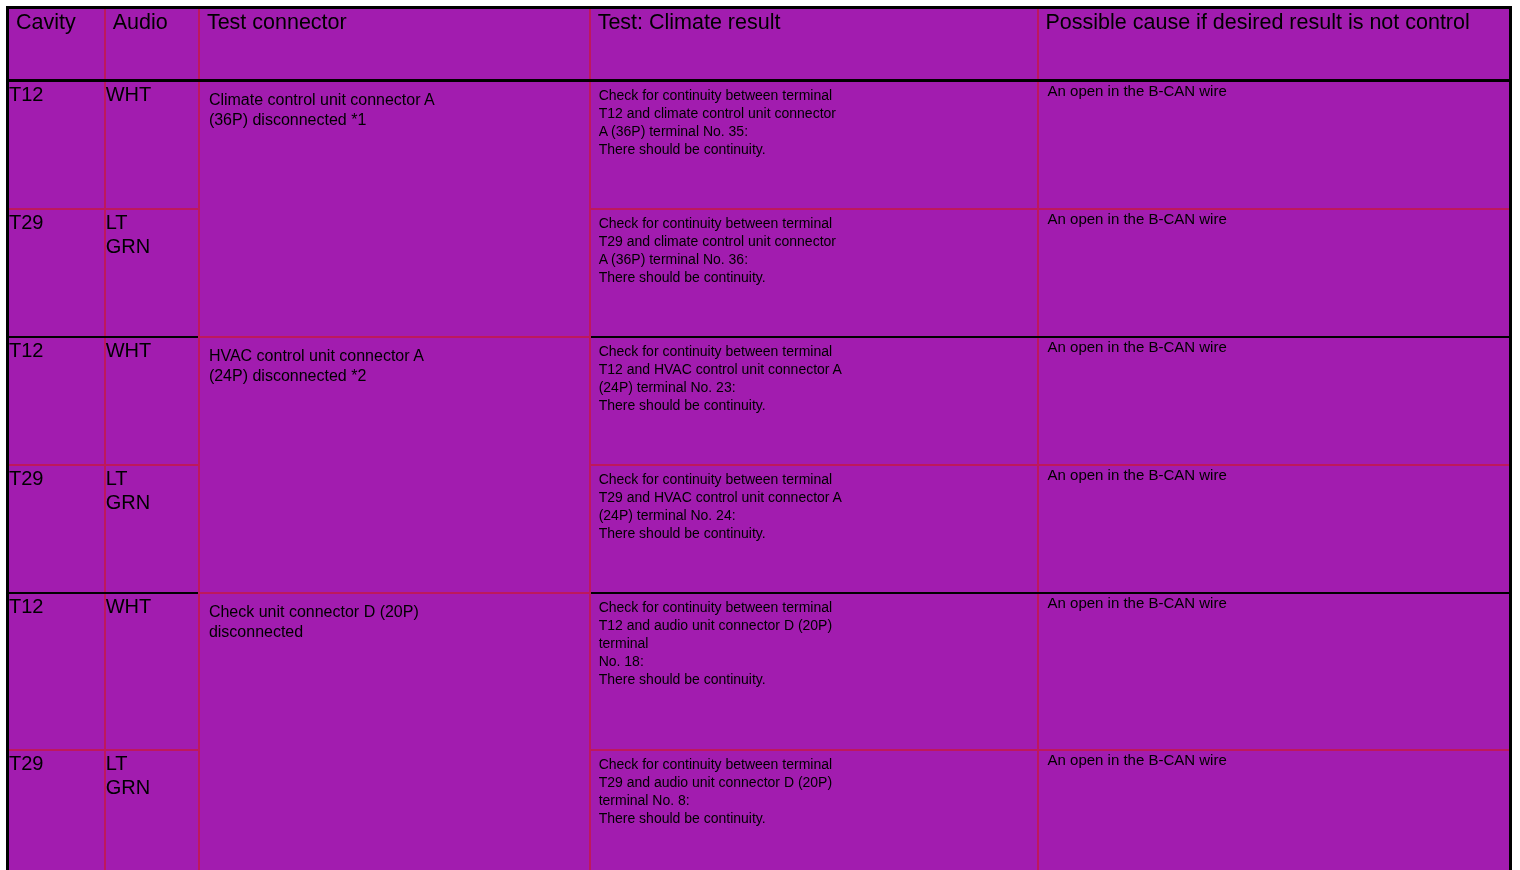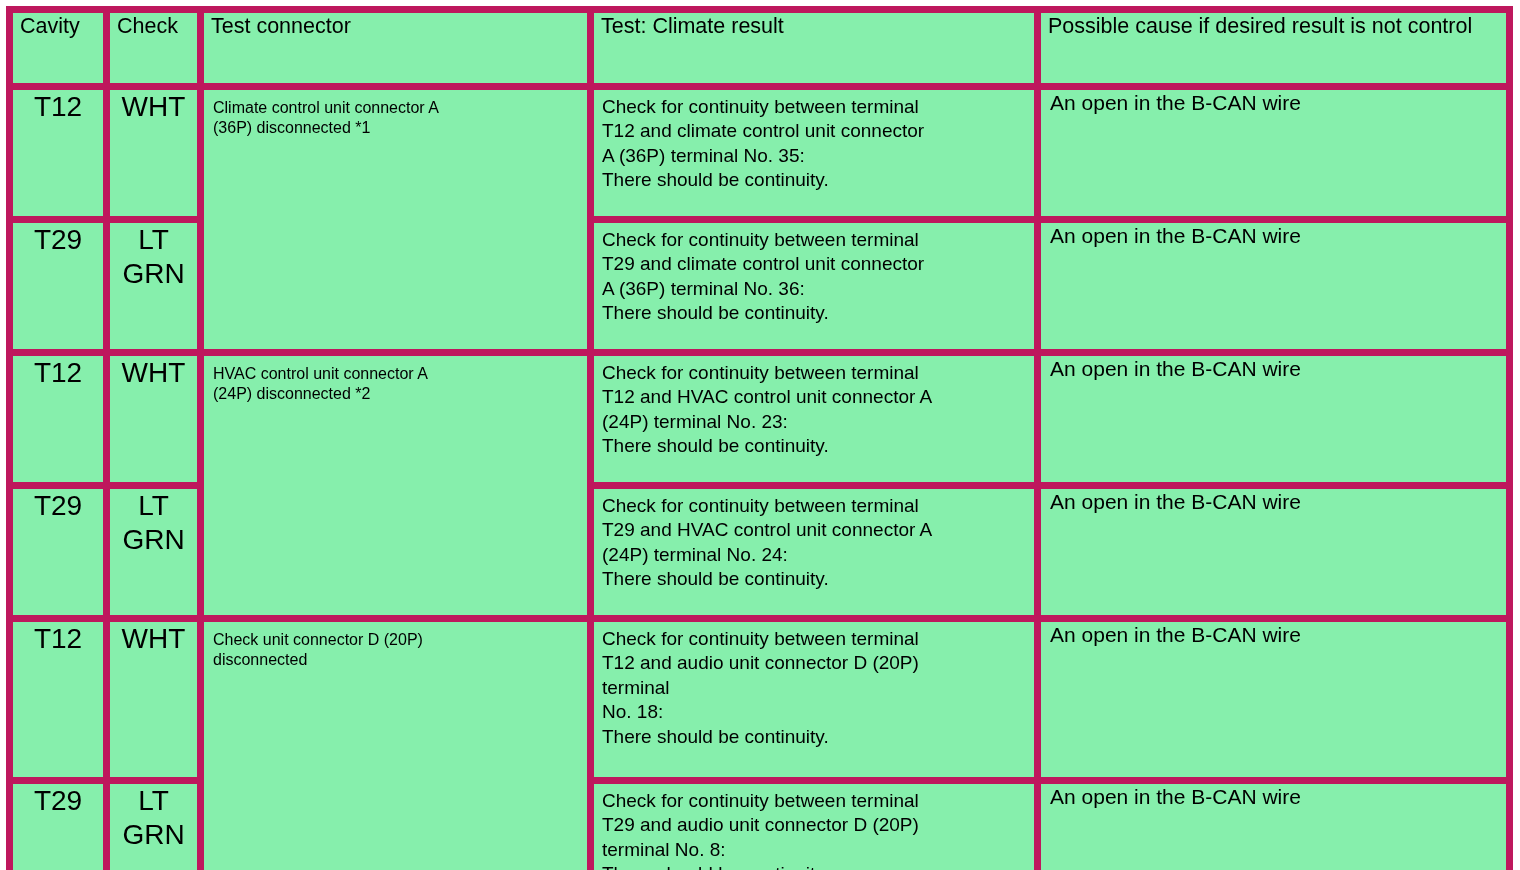--- a/index.html
+++ b/index.html
@@ -25,29 +25,29 @@
 
   table.tt {
     border-collapse: collapse;
     table-layout: fixed;
     width: 1506px;
     margin: 6px 0 0 6px;
     border: 3px solid #000;
   }
 
   table.tt td, table.tt th {
-    border: 7px solid #be185d;
+    border: 2px solid #be185d;
     padding: 0;
     vertical-align: top;
     font-weight: normal;
     text-align: left;
     font-size: 21.5px;
     line-height: 1.30;
     color: #000;
-    background: #86efac;
+    background: #a21caf;
   }
 
   
   col.c-cavity { width: 97px; }
   col.c-wire   { width: 94px; }
   col.c-cond   { width: 390px; }
   col.c-test   { width: 447px; }
   col.c-cause  { width: 472px; }
 
   
@@ -62,22 +62,22 @@
     line-height: 1.26;
   }
 
   
   .cell-center {
     text-align: center;
     vertical-align: middle;
   }
   .pad-center {
     display: block;
-    text-align: center;
-    font-size: 28px;
+    text-align: left;
+    font-size: 20px;
     line-height: 1.22;
   }
 
   td.cond-cell {
     vertical-align: middle;
     border-right-width: 2px;
   }
   .cond-txt {
     display: block;
     padding: 8px 6px 0 9px;
@@ -86,33 +86,33 @@
   }
 
   td.test-cell {
     vertical-align: top;
     border-left-width: 2px;
     border-right-width: 2px;
   }
   .test-txt {
     display: block;
     padding: 5px 4px 4px 8px;
-    font-size: 19px;
+    font-size: 14px;
     line-height: 1.285;
     white-space: pre-line;
   }
 
   td.cause-cell {
     vertical-align: middle;
     border-left-width: 2px;
   }
   .cause-txt {
     display: block;
     padding: 0 6px 0 9px;
-    font-size: 21px;
+    font-size: 15px;
     line-height: 1.25;
   }
 
   
   tr.group-end > td { border-bottom: 2px solid #000; }
 
   
   tr.r-tall  > td { height: 126px; }
   tr.r-tall5 > td { height: 155px; }
 </style>
@@ -129,21 +129,21 @@
         <col class="c-test">
         <col class="c-cause">
     </colgroup>
     <tbody>
 
       <tr class="head-row">
         <td>
           <span class="hcell">Cavity</span>
         </td>
         <td>
-          <span class="hcell">Check</span>
+          <span class="hcell">Audio</span>
         </td>
         <td class="cond-cell" style="vertical-align:top">
           <span class="hcell">Test connector</span>
         </td>
         <td class="test-cell">
           <span class="hcell">Test: Climate result</span>
         </td>
         <td class="cause-cell" style="vertical-align:top">
           <span class="hcell">Possible cause if desired result is not control</span>
         </td>

